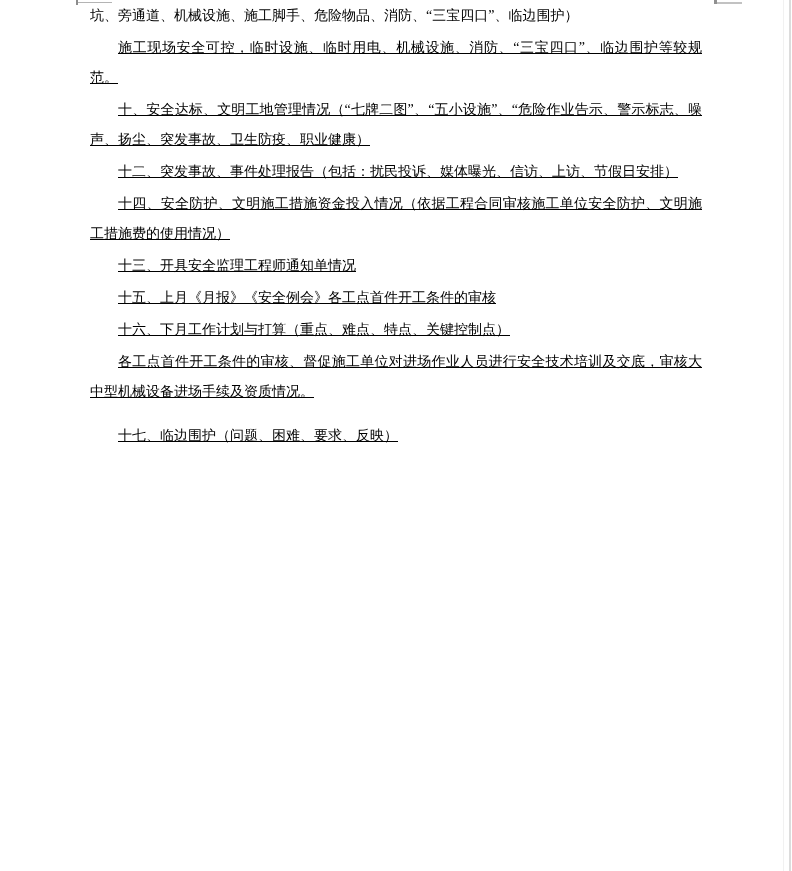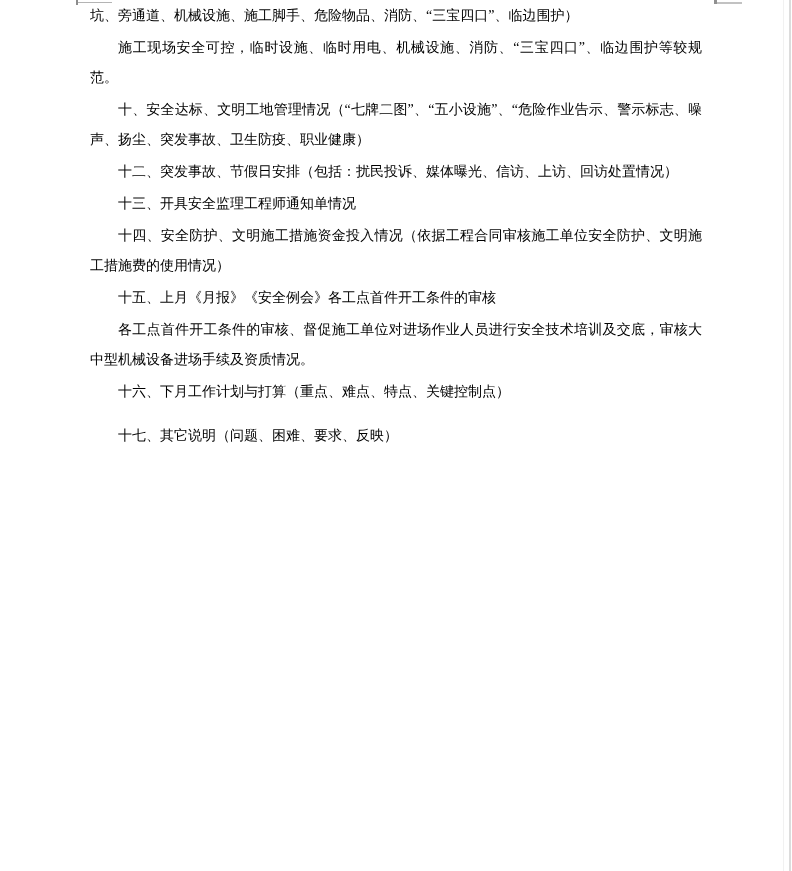--- a/index.html
+++ b/index.html
@@ -43,40 +43,40 @@
     color: #000000;
     font-size: 14px;
     line-height: 30px;
     text-align: justify;
     letter-spacing: 0;
   }
   #doc-body p {
     margin: 0 0 2px 0;
     padding: 0;
   }
-  #doc-body p.indent { text-indent: 2em; }
+  #doc-body p.indent { text-indent: 2em; text-decoration: underline; }
   #doc-body p.space-before { margin-top: 14px; }
 </style>
 </head>
 <body>
 
 <div id="page">
   <div class="mark-left-h"></div>
   <div class="mark-left-t"></div>
   <div class="mark-right-h"></div>
   <div class="mark-right-t"></div>
 
   <div id="doc-body">
       <p class="">坑、旁通道、机械设施、施工脚手、危险物品、消防、“三宝四口”、临边围护）</p>
       <p class="indent">施工现场安全可控，临时设施、临时用电、机械设施、消防、“三宝四口”、临边围护等较规范。</p>
       <p class="indent">十、安全达标、文明工地管理情况（“七牌二图”、“五小设施”、“危险作业告示、警示标志、噪声、扬尘、突发事故、卫生防疫、职业健康）</p>
-      <p class="indent">十二、突发事故、节假日安排（包括：扰民投诉、媒体曝光、信访、上访、回访处置情况）</p>
+      <p class="indent">十二、突发事故、事件处理报告（包括：扰民投诉、媒体曝光、信访、上访、节假日安排）</p>
+      <p class="indent">十四、安全防护、文明施工措施资金投入情况（依据工程合同审核施工单位安全防护、文明施工措施费的使用情况）</p>
       <p class="indent">十三、开具安全监理工程师通知单情况</p>
-      <p class="indent">十四、安全防护、文明施工措施资金投入情况（依据工程合同审核施工单位安全防护、文明施工措施费的使用情况）</p>
       <p class="indent">十五、上月《月报》《安全例会》各工点首件开工条件的审核</p>
+      <p class="indent">十六、下月工作计划与打算（重点、难点、特点、关键控制点）</p>
       <p class="indent">各工点首件开工条件的审核、督促施工单位对进场作业人员进行安全技术培训及交底，审核大中型机械设备进场手续及资质情况。</p>
-      <p class="indent">十六、下月工作计划与打算（重点、难点、特点、关键控制点）</p>
-      <p class="indent space-before">十七、其它说明（问题、困难、要求、反映）</p>
+      <p class="indent space-before">十七、临边围护（问题、困难、要求、反映）</p>
     </div>
 
   <div class="edge-line-inner"></div>
   <div class="edge-line-outer"></div>
 </div>
 
 </body></html>

